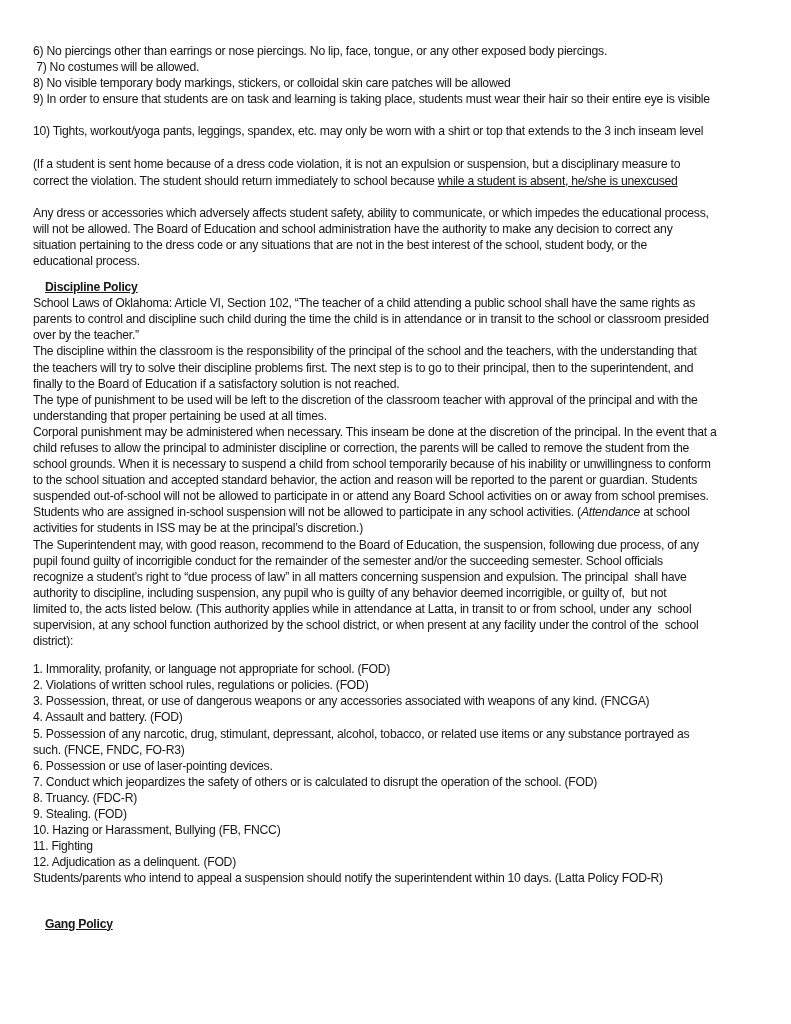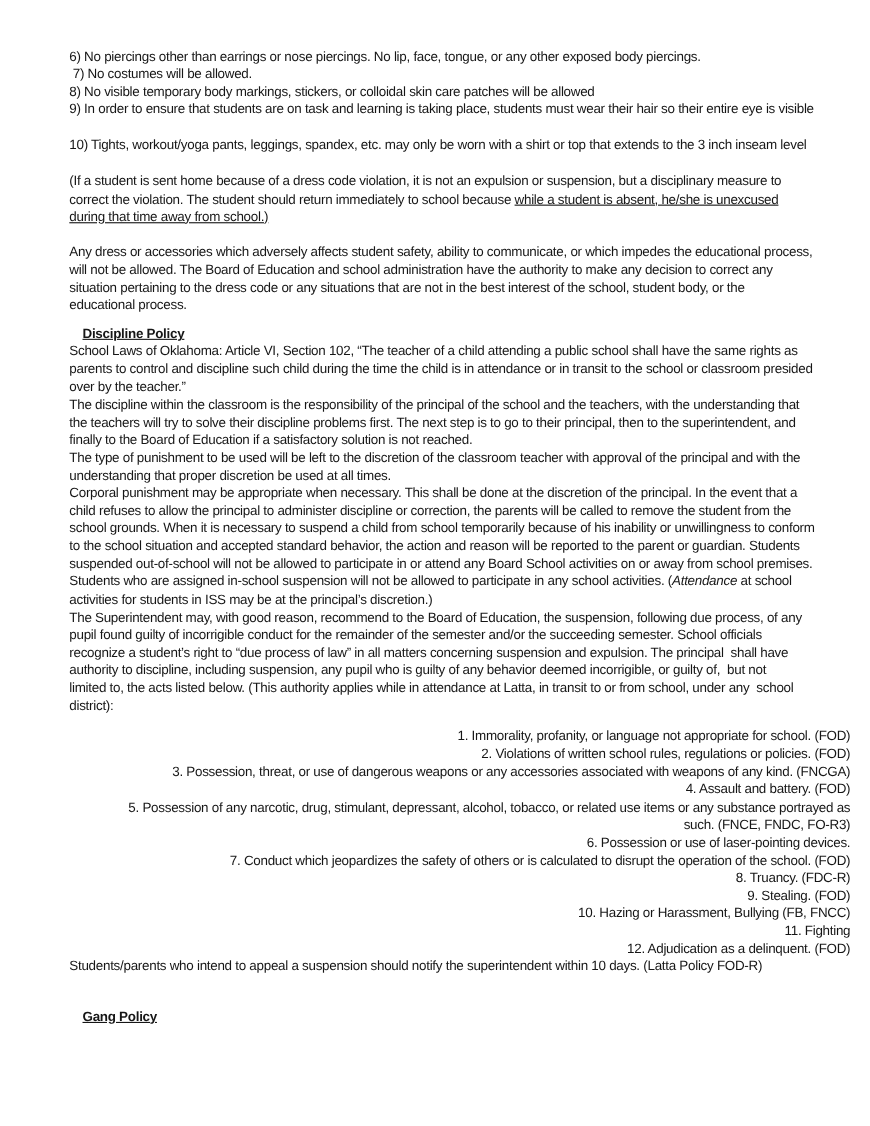--- a/index.html
+++ b/index.html
@@ -6,21 +6,21 @@
   .page {
     position: relative;
     width: 791px;
     height: 1024px;
     background: #ffffff;
     overflow: hidden;
     font-family: "Liberation Sans", sans-serif;
   }
   .content {
     position: absolute;
-    left: 63px;
+    left: 33px;
     top: 43px;
     width: 710px;
     color: #161616;
     font-size: 12.2px;
     letter-spacing: -0.25px;
   }
   .block { margin: 0; }
   .line {
     height: 16.1px;
     line-height: 16.1px;
@@ -31,21 +31,21 @@
   .heading .line {
     font-weight: 700;
     text-decoration: underline;
     padding-left: 12px;
   }
   .mt-item9   { margin-top: 0; }
   .mt-item10  { margin-top: 16px; }
   .mt-note    { margin-top: 17px; }
   .mt-dress   { margin-top: 16px; }
   .mt-dishead { margin-top: 10px; }
-  .mt-list    { margin-top: 12px; text-align: right; }
+  .mt-list    { margin-top: 12px; }
   .mt-gang    { margin-top: 29px; }
 </style>
 </head>
 <body>
 
 <div class="page">
   <div class="content">
     <div class="block">
         <div class="line"><span>6) No piercings other than earrings or nose piercings. No lip, face, tongue, or any other exposed body piercings.</span></div>
         <div class="line"><span> 7) No costumes will be allowed.</span></div>
@@ -53,21 +53,20 @@
       </div>
     <div class="block mt-item9">
         <div class="line"><span>9) In order to ensure that students are on task and learning is taking place, students must wear their hair so their entire eye is visible</span></div>
       </div>
     <div class="block mt-item10">
         <div class="line"><span>10) Tights, workout/yoga pants, leggings, spandex, etc. may only be worn with a shirt or top that extends to the 3 inch inseam level</span></div>
       </div>
     <div class="block mt-note">
         <div class="line"><span>(If a student is sent home because of a dress code violation, it is not an expulsion or suspension, but a disciplinary measure to</span></div>
         <div class="line"><span>correct the violation. The student should return immediately to school because </span><span class="u">while a student is absent, he/she is unexcused</span></div>
-        <div class="line"><span class="u">during that time away from school.)</span></div>
       </div>
     <div class="block mt-dress">
         <div class="line"><span>Any dress or accessories which adversely affects student safety, ability to communicate, or which impedes the educational process,</span></div>
         <div class="line"><span>will not be allowed. The Board of Education and school administration have the authority to make any decision to correct any</span></div>
         <div class="line"><span>situation pertaining to the dress code or any situations that are not in the best interest of the school, student body, or the</span></div>
         <div class="line"><span>educational process.</span></div>
       </div>
     <div class="block heading mt-dishead">
         <div class="line"><span>Discipline Policy</span></div>
       </div>
@@ -76,37 +75,38 @@
         <div class="line"><span>parents to control and discipline such child during the time the child is in attendance or in transit to the school or classroom presided</span></div>
         <div class="line"><span>over by the teacher.”</span></div>
       </div>
     <div class="block">
         <div class="line"><span>The discipline within the classroom is the responsibility of the principal of the school and the teachers, with the understanding that</span></div>
         <div class="line"><span>the teachers will try to solve their discipline problems first. The next step is to go to their principal, then to the superintendent, and</span></div>
         <div class="line"><span>finally to the Board of Education if a satisfactory solution is not reached.</span></div>
       </div>
     <div class="block">
         <div class="line"><span>The type of punishment to be used will be left to the discretion of the classroom teacher with approval of the principal and with the</span></div>
-        <div class="line"><span>understanding that proper discretion be used at all times.</span></div>
+        <div class="line"><span>understanding that proper pertaining be used at all times.</span></div>
       </div>
     <div class="block">
-        <div class="line"><span>Corporal punishment may be appropriate when necessary. This shall be done at the discretion of the principal. In the event that a</span></div>
+        <div class="line"><span>Corporal punishment may be administered when necessary. This inseam be done at the discretion of the principal. In the event that a</span></div>
         <div class="line"><span>child refuses to allow the principal to administer discipline or correction, the parents will be called to remove the student from the</span></div>
         <div class="line"><span>school grounds. When it is necessary to suspend a child from school temporarily because of his inability or unwillingness to conform</span></div>
         <div class="line"><span>to the school situation and accepted standard behavior, the action and reason will be reported to the parent or guardian. Students</span></div>
         <div class="line"><span>suspended out-of-school will not be allowed to participate in or attend any Board School activities on or away from school premises.</span></div>
         <div class="line"><span>Students who are assigned in-school suspension will not be allowed to participate in any school activities. (</span><span class="i">Attendance</span><span> at school</span></div>
         <div class="line"><span>activities for students in ISS may be at the principal’s discretion.)</span></div>
       </div>
     <div class="block">
         <div class="line"><span>The Superintendent may, with good reason, recommend to the Board of Education, the suspension, following due process, of any</span></div>
         <div class="line"><span>pupil found guilty of incorrigible conduct for the remainder of the semester and/or the succeeding semester. School officials</span></div>
         <div class="line"><span>recognize a student’s right to “due process of law” in all matters concerning suspension and expulsion. The principal  shall have</span></div>
         <div class="line"><span>authority to discipline, including suspension, any pupil who is guilty of any behavior deemed incorrigible, or guilty of,  but not</span></div>
         <div class="line"><span>limited to, the acts listed below. (This authority applies while in attendance at Latta, in transit to or from school, under any  school</span></div>
+        <div class="line"><span>supervision, at any school function authorized by the school district, or when present at any facility under the control of the  school</span></div>
         <div class="line"><span>district):</span></div>
       </div>
     <div class="block mt-list">
         <div class="line"><span>1. Immorality, profanity, or language not appropriate for school. (FOD)</span></div>
         <div class="line"><span>2. Violations of written school rules, regulations or policies. (FOD)</span></div>
         <div class="line"><span>3. Possession, threat, or use of dangerous weapons or any accessories associated with weapons of any kind. (FNCGA)</span></div>
         <div class="line"><span>4. Assault and battery. (FOD)</span></div>
         <div class="line"><span>5. Possession of any narcotic, drug, stimulant, depressant, alcohol, tobacco, or related use items or any substance portrayed as</span></div>
         <div class="line"><span>such. (FNCE, FNDC, FO-R3)</span></div>
         <div class="line"><span>6. Possession or use of laser-pointing devices.</span></div>

